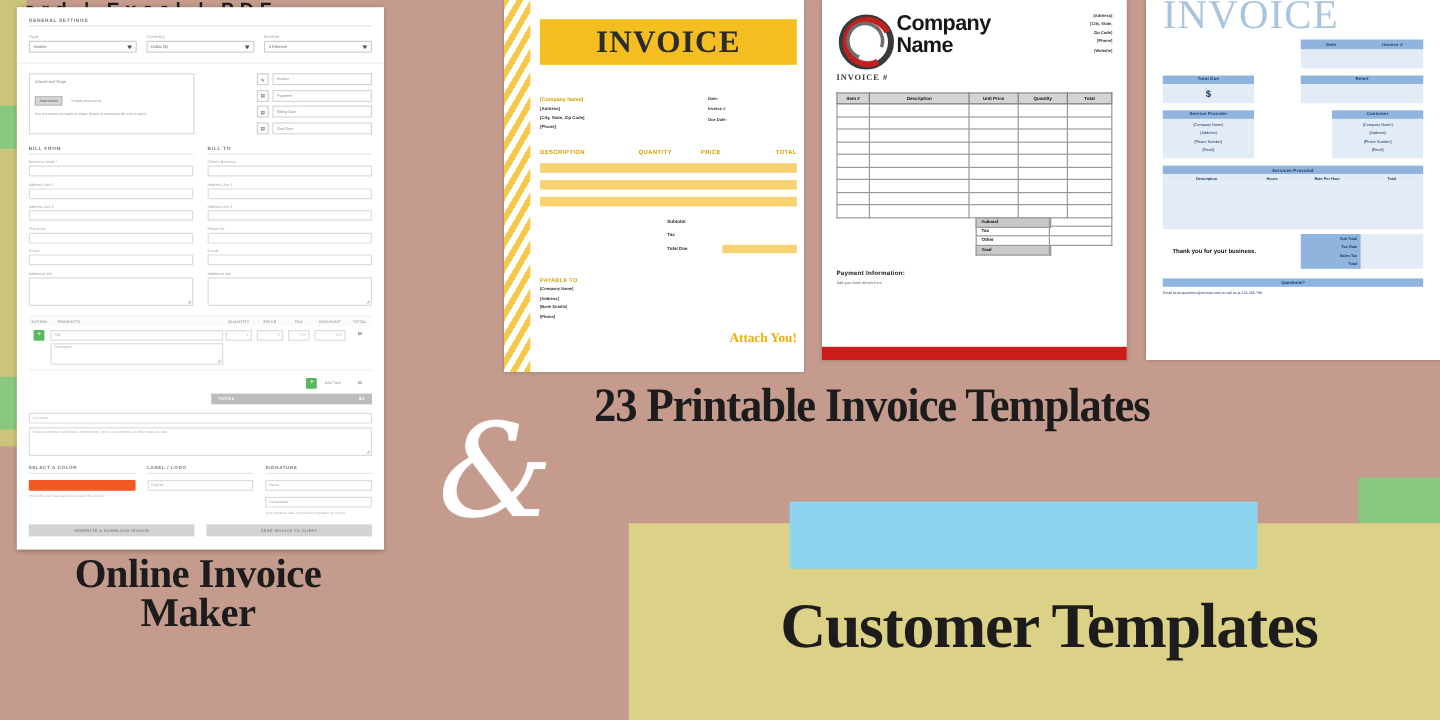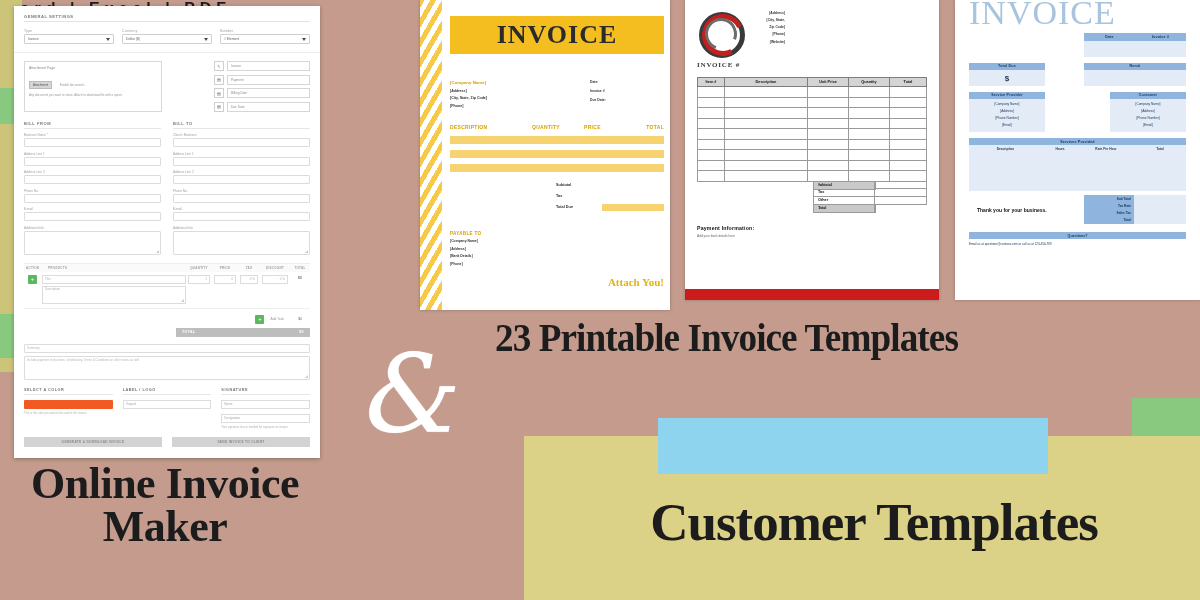--- a/index.html
+++ b/index.html
@@ -211,21 +211,21 @@
   .b-q{margin-top:8px;}
   .b-qh{background:#8fb4dd;text-align:center;font-size:3.6px;font-weight:bold;color:#17365d;padding:1.6px 0;}
   .b-qs{font-size:3px;color:#17365d;margin-top:3px;}
 
   
   .hl{position:absolute;font-family:"Liberation Serif",serif;font-weight:bold;color:#1c1c1c;}
   #hl-23{left:495px;top:314px;width:700px;font-size:40px;letter-spacing:-1px;
      transform:scaleX(.93);transform-origin:left center;white-space:nowrap;}
   #hl-wep{left:595px;top:362px;font-family:"Liberation Sans",sans-serif;font-weight:bold;
      font-size:16px;letter-spacing:5px;color:#1c1c1c;}
-  #hl-online{left:0px;top:462px;width:330px;text-align:center;font-size:44px;
+  #hl-online{left:0px;top:462px;width:330px;text-align:center;font-size:34px;
      line-height:.98;letter-spacing:-.5px;}
   #hl-templates{left:560px;top:492px;width:628px;text-align:center;font-size:53px;
      letter-spacing:-1px;}
   #hl-free{left:658px;top:424px;width:390px;text-align:center;
      font-family:"DejaVu Serif",serif;font-style:italic;font-size:28px;color:#141414;}
   #amp{position:absolute;left:348px;top:340px;width:130px;text-align:center;
      font-family:"DejaVu Serif",serif;font-style:italic;font-size:108px;color:#fff;
      line-height:1;text-shadow:0 0 1px rgba(255,255,255,.6);}
 </style>
 </head>
@@ -463,20 +463,21 @@
   </div>
 
   <div class="card" id="card-red">
     <div class="r-pad">
       <div class="r-top">
         <div class="r-logo">
           <i class="o1"></i>
             <i class="o2"></i>
             <i class="o3"></i>
         </div>
+        <div class="r-name">Company<br>Name</div>
         <div class="r-addr">
           <div>[Address]</div>
           <div>[City, State,</div>
           <div>Zip Code]</div>
           <div>[Phone]</div>
           <div>[Website]</div>
         </div>
       </div>
       <div class="r-num">INVOICE #</div>
 

